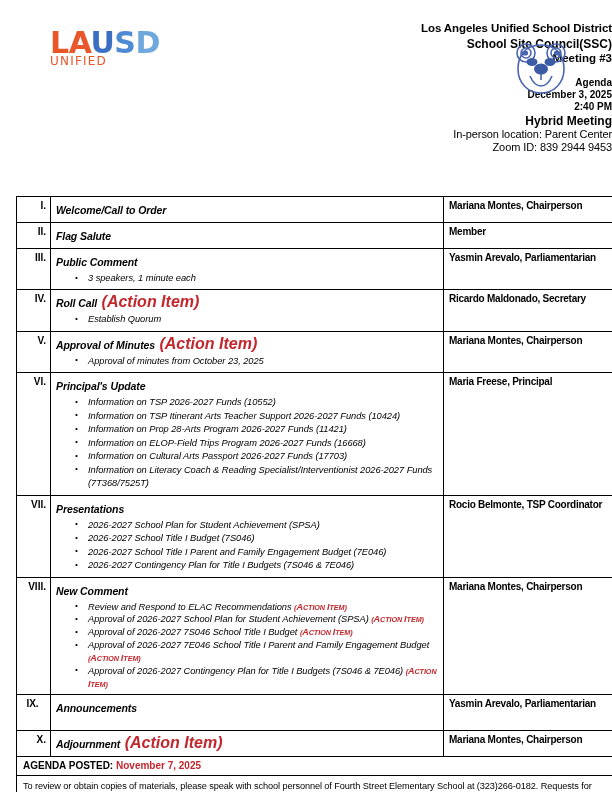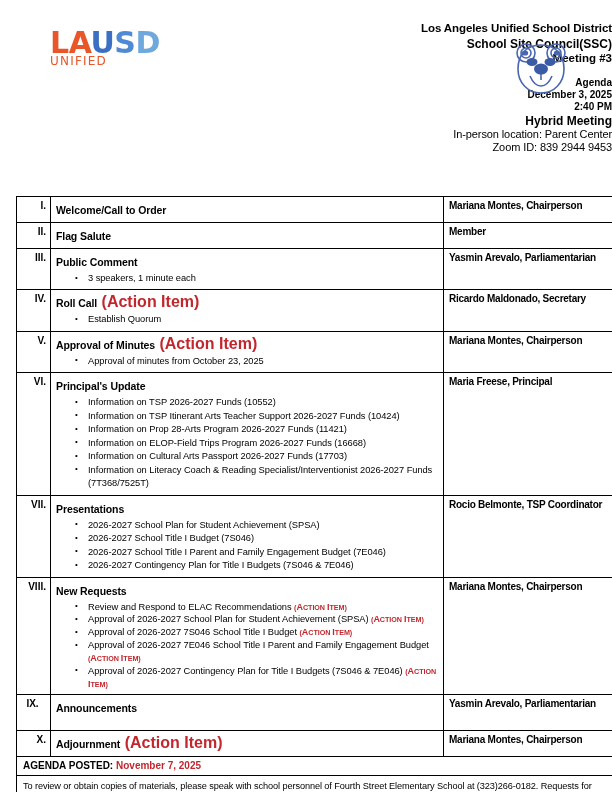--- a/index.html
+++ b/index.html
@@ -119,20 +119,21 @@
   td.col-num {
     width: 27px;
     text-align: right;
     font-size: 10px;
     font-weight: bold;
     padding-right: 4px;
     padding-left: 2px;
   }
   td.col-item {
     width: 382px;
+    font-style: italic;
   }
   td.col-person {
     width: 170px;
     font-size: 10px;
     font-weight: bold;
     letter-spacing: -0.25px;
   }
   .item-title {
     font-size: 10.5px;
     font-weight: bold;
@@ -314,21 +315,21 @@
           <li>2026-2027 School Title I Parent and Family Engagement Budget (7E046)</li>
           <li>2026-2027 Contingency Plan for Title I Budgets (7S046 &amp; 7E046)</li>
         </ul>
       </td>
       <td class="col-person">Rocio Belmonte, TSP Coordinator</td>
     </tr>
 
     <tr>
       <td class="col-num">VIII.</td>
       <td class="col-item">
-        <span class="item-title">New Requests</span>
+        <span class="item-title">New Comment</span>
         <ul class="bullets tight">
           <li><span>Review and Respond to ELAC Recommendations </span><span class="action-tag-sc">(<span class="cap">A</span>CTION <span class="cap">I</span>TEM)</span></li>
           <li><span>Approval of 2026-2027 School Plan for Student Achievement (SPSA) </span><span class="action-tag-sc">(<span class="cap">A</span>CTION <span class="cap">I</span>TEM)</span></li>
           <li><span>Approval of 2026-2027 7S046 School Title I Budget </span><span class="action-tag-sc">(<span class="cap">A</span>CTION <span class="cap">I</span>TEM)</span></li>
           <li><span>Approval of 2026-2027 7E046 School Title I Parent and Family Engagement Budget </span><span class="action-tag-sc">(<span class="cap">A</span>CTION <span class="cap">I</span>TEM)</span></li>
           <li><span>Approval of 2026-2027 Contingency Plan for Title I Budgets (7S046 &amp; 7E046) </span><span class="action-tag-sc">(<span class="cap">A</span>CTION <span class="cap">I</span>TEM)</span></li>
         </ul>
       </td>
       <td class="col-person">Mariana Montes, Chairperson</td>
     </tr>

